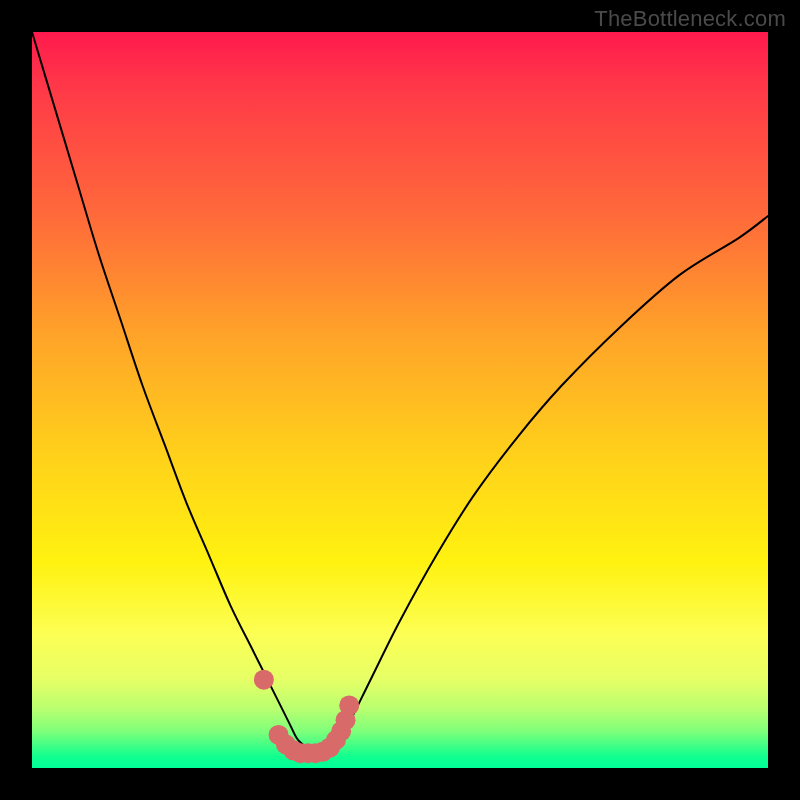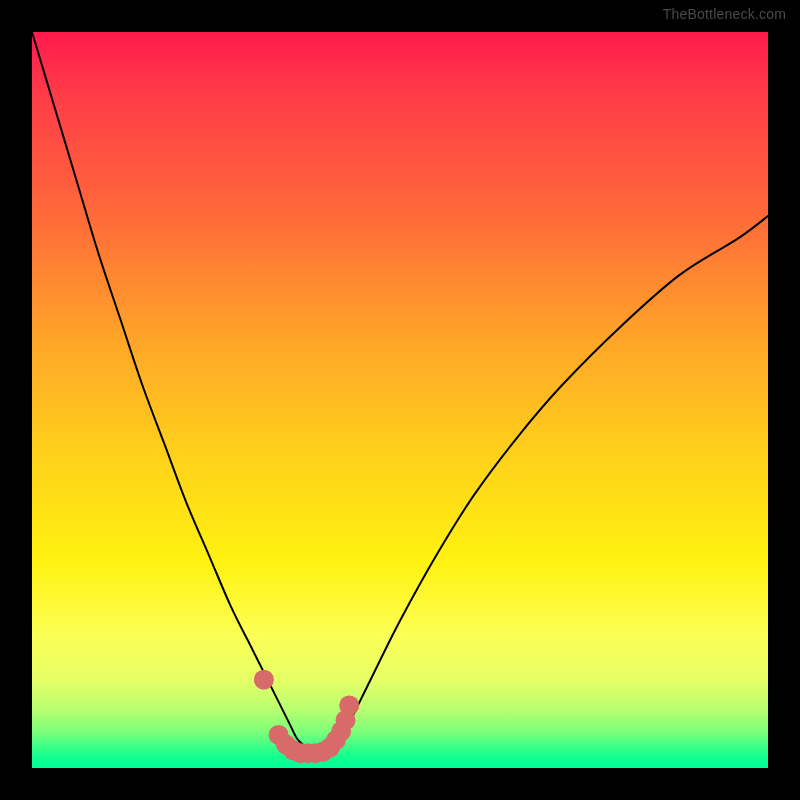--- a/index.html
+++ b/index.html
@@ -41,21 +41,21 @@
       #3fff86 97%,
       #10ff90 98.5%,
       #00ff99 100%
     );
   }
   .watermark {
     position: absolute;
     top: 6px;
     right: 14px;
     color: #4a4a4a;
-    font-size: 14px;
+    font-size: 22px;
     font-weight: 500;
     letter-spacing: 0.2px;
     user-select: none;
   }
   svg.curve {
     position: absolute;
     left: 0;
     top: 0;
     width: 736px;
     height: 736px;

